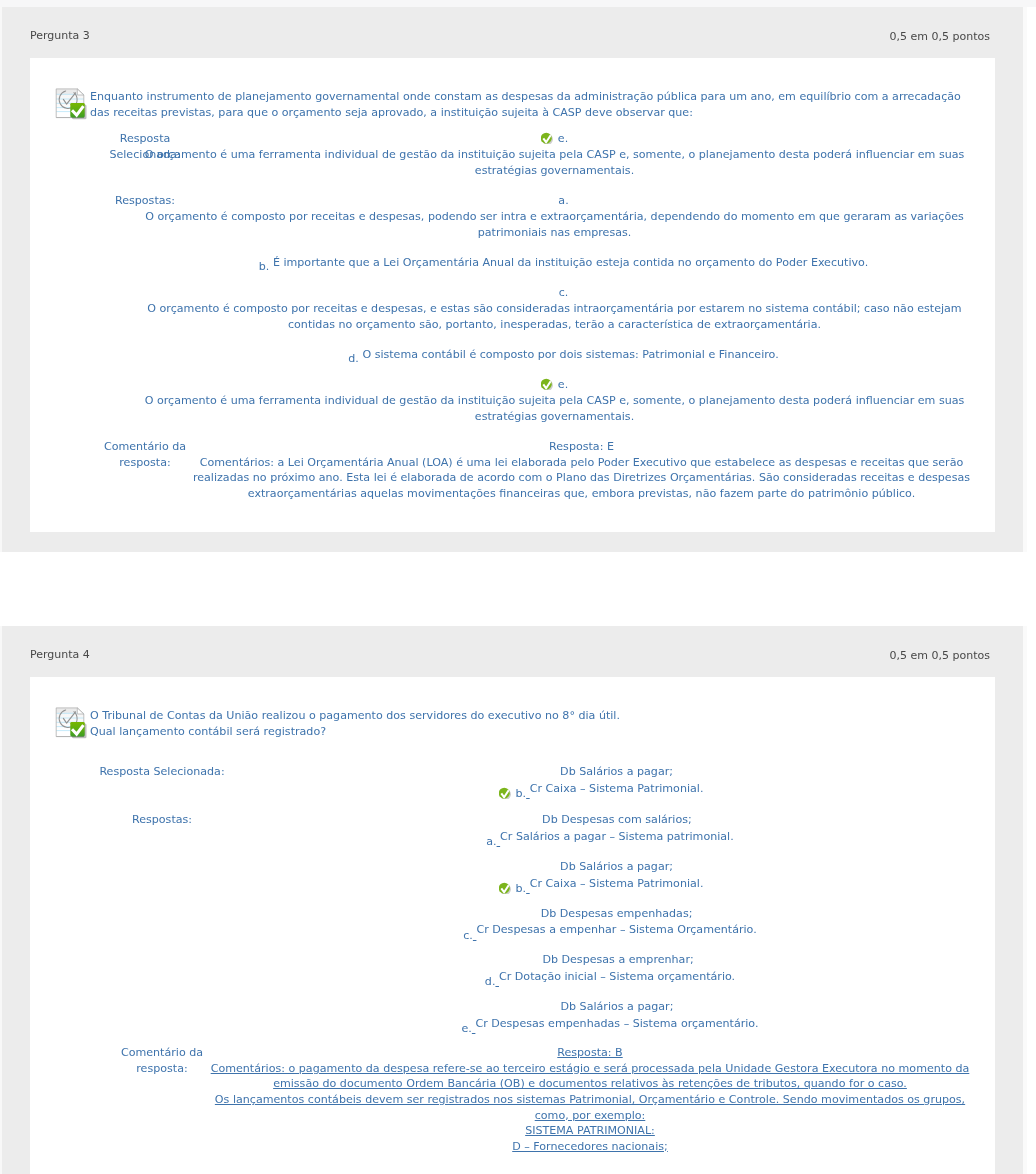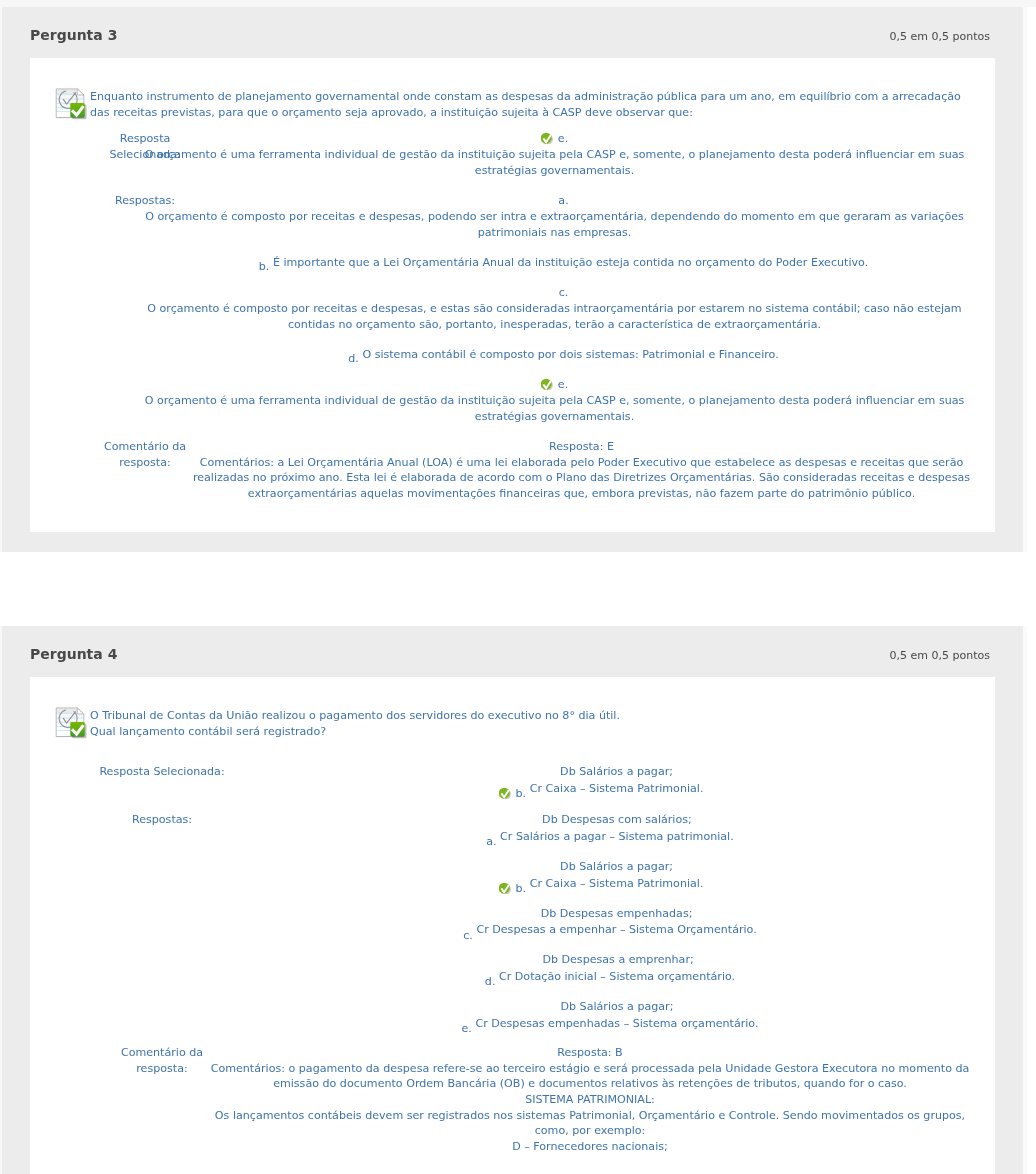--- a/index.html
+++ b/index.html
@@ -12,41 +12,41 @@
     color:#3e73ac;
   }
   .page{position:relative;width:1036px;height:1174px;background:#fff;overflow:hidden;}
   .topband{position:absolute;left:0;top:0;width:1036px;height:7px;background:#f7f7f8;}
   .stack{position:absolute;left:0;top:7px;width:1036px;}
 
   .qwrap{margin:0;width:1027px;background:#fafafa;padding:0;border-left:2px solid #f8f8f8;box-sizing:border-box;}
   .qinner{width:1021px;background:#ececec;padding-bottom:20px;}
   .qgap{height:74px;}
   .qhead{position:relative;height:51px;}
-  .qtitle{position:absolute;left:28px;top:21px;font-size:14px;font-weight:bold;color:#484848;line-height:15px;}
+  .qtitle{position:absolute;left:28px;top:21px;font-size:11px;font-weight:normal;color:#484848;line-height:15px;}
   .qpoints{position:absolute;right:33px;top:23px;font-size:11px;color:#484848;line-height:13px;}
   .qbody{margin:0 28px;background:#fff;padding:31px 0 31px 0;}
 
   .prompt{position:relative;padding:0 22px 0 60px;min-height:28px;}
   .picon{position:absolute;left:25px;top:-1px;width:32px;height:32px;line-height:0;}
   .ptext{line-height:16px;font-size:11.1px;}
 
   .rows{margin-top:10px;text-align:center;}
   .row:last-child{margin-bottom:0;}
   .row{position:relative;margin-bottom:10px;}
   .lbl{position:absolute;left:65px;top:0;width:100px;line-height:16px;font-size:11.1px;}
   .val{margin-left:106px;padding-right:22px;line-height:16px;font-size:11.1px;}
 
   .ans{margin-bottom:10px;}
   .prompt4{margin-bottom:24px;}
   .rows4 .lbl{width:134px;}
   .rows4 .atext{line-height:16.5px;padding-bottom:5px;}
   .rows4 .ans{margin-bottom:8.7px;}
   .rows4 [data-name="answers-row"]{margin-bottom:8px;}
-  .rows4 .val{margin-left:199px;}
+  .rows4 .val{margin-left:199px;text-decoration:underline;}
   .lead{padding-left:2px;}
   .cmt{line-height:15.6px;margin-left:160px;}
   .rows4 .cmt{margin-left:177px;}
   .ans:last-child{margin-bottom:0;}
   .chk{display:inline-block;width:13px;height:13px;vertical-align:-2px;margin-right:4px;}
   .mk{display:inline-block;}
   .atext{display:inline-block;vertical-align:bottom;padding-bottom:4px;}
   .pad{display:inline-block;width:18px;}
 </style>
 </head>
@@ -244,22 +244,22 @@
               <div class="ans" data-name="answer-item"><span class="pad" data-name="marker-indent"></span><span class="mk" data-name="answer-marker">d.</span> <span class="atext" data-name="answer-text"><span class="lead" data-name="answer-line">Db Despesas a emprenhar;</span><br><span data-name="answer-line">Cr Dotação inicial – Sistema orçamentário.</span></span></div>
               <div class="ans" data-name="answer-item"><span class="pad" data-name="marker-indent"></span><span class="mk" data-name="answer-marker">e.</span> <span class="atext" data-name="answer-text"><span data-name="answer-line">Db Salários a pagar;</span><br><span data-name="answer-line">Cr Despesas empenhadas – Sistema orçamentário.</span></span></div>
             </div>
           </div>
 
           <div class="row" data-name="comment-row">
             <div class="lbl" data-name="comment-label">Comentário da resposta:</div>
             <div class="val cmt" data-name="comment-value">
               <div data-name="comment-line">Resposta: B</div>
               <div data-name="comment-line">Comentários: o pagamento da despesa refere-se ao terceiro estágio e será processada pela Unidade Gestora Executora no momento da emissão do documento Ordem Bancária (OB) e documentos relativos às retenções de tributos, quando for o caso.</div>
+              <div data-name="comment-line">Os lançamentos contábeis devem ser registrados nos sistemas Patrimonial, Orçamentário e Controle. Sendo movimentados os grupos, como, por exemplo:</div>
               <div data-name="comment-line">SISTEMA PATRIMONIAL:</div>
-              <div data-name="comment-line">Os lançamentos contábeis devem ser registrados nos sistemas Patrimonial, Orçamentário e Controle. Sendo movimentados os grupos, como, por exemplo:</div>
               <div data-name="comment-line">D – Fornecedores nacionais;</div>
             </div>
           </div>
 
         </div>
       </div>
     </div>
       </div>
 
   </div>

